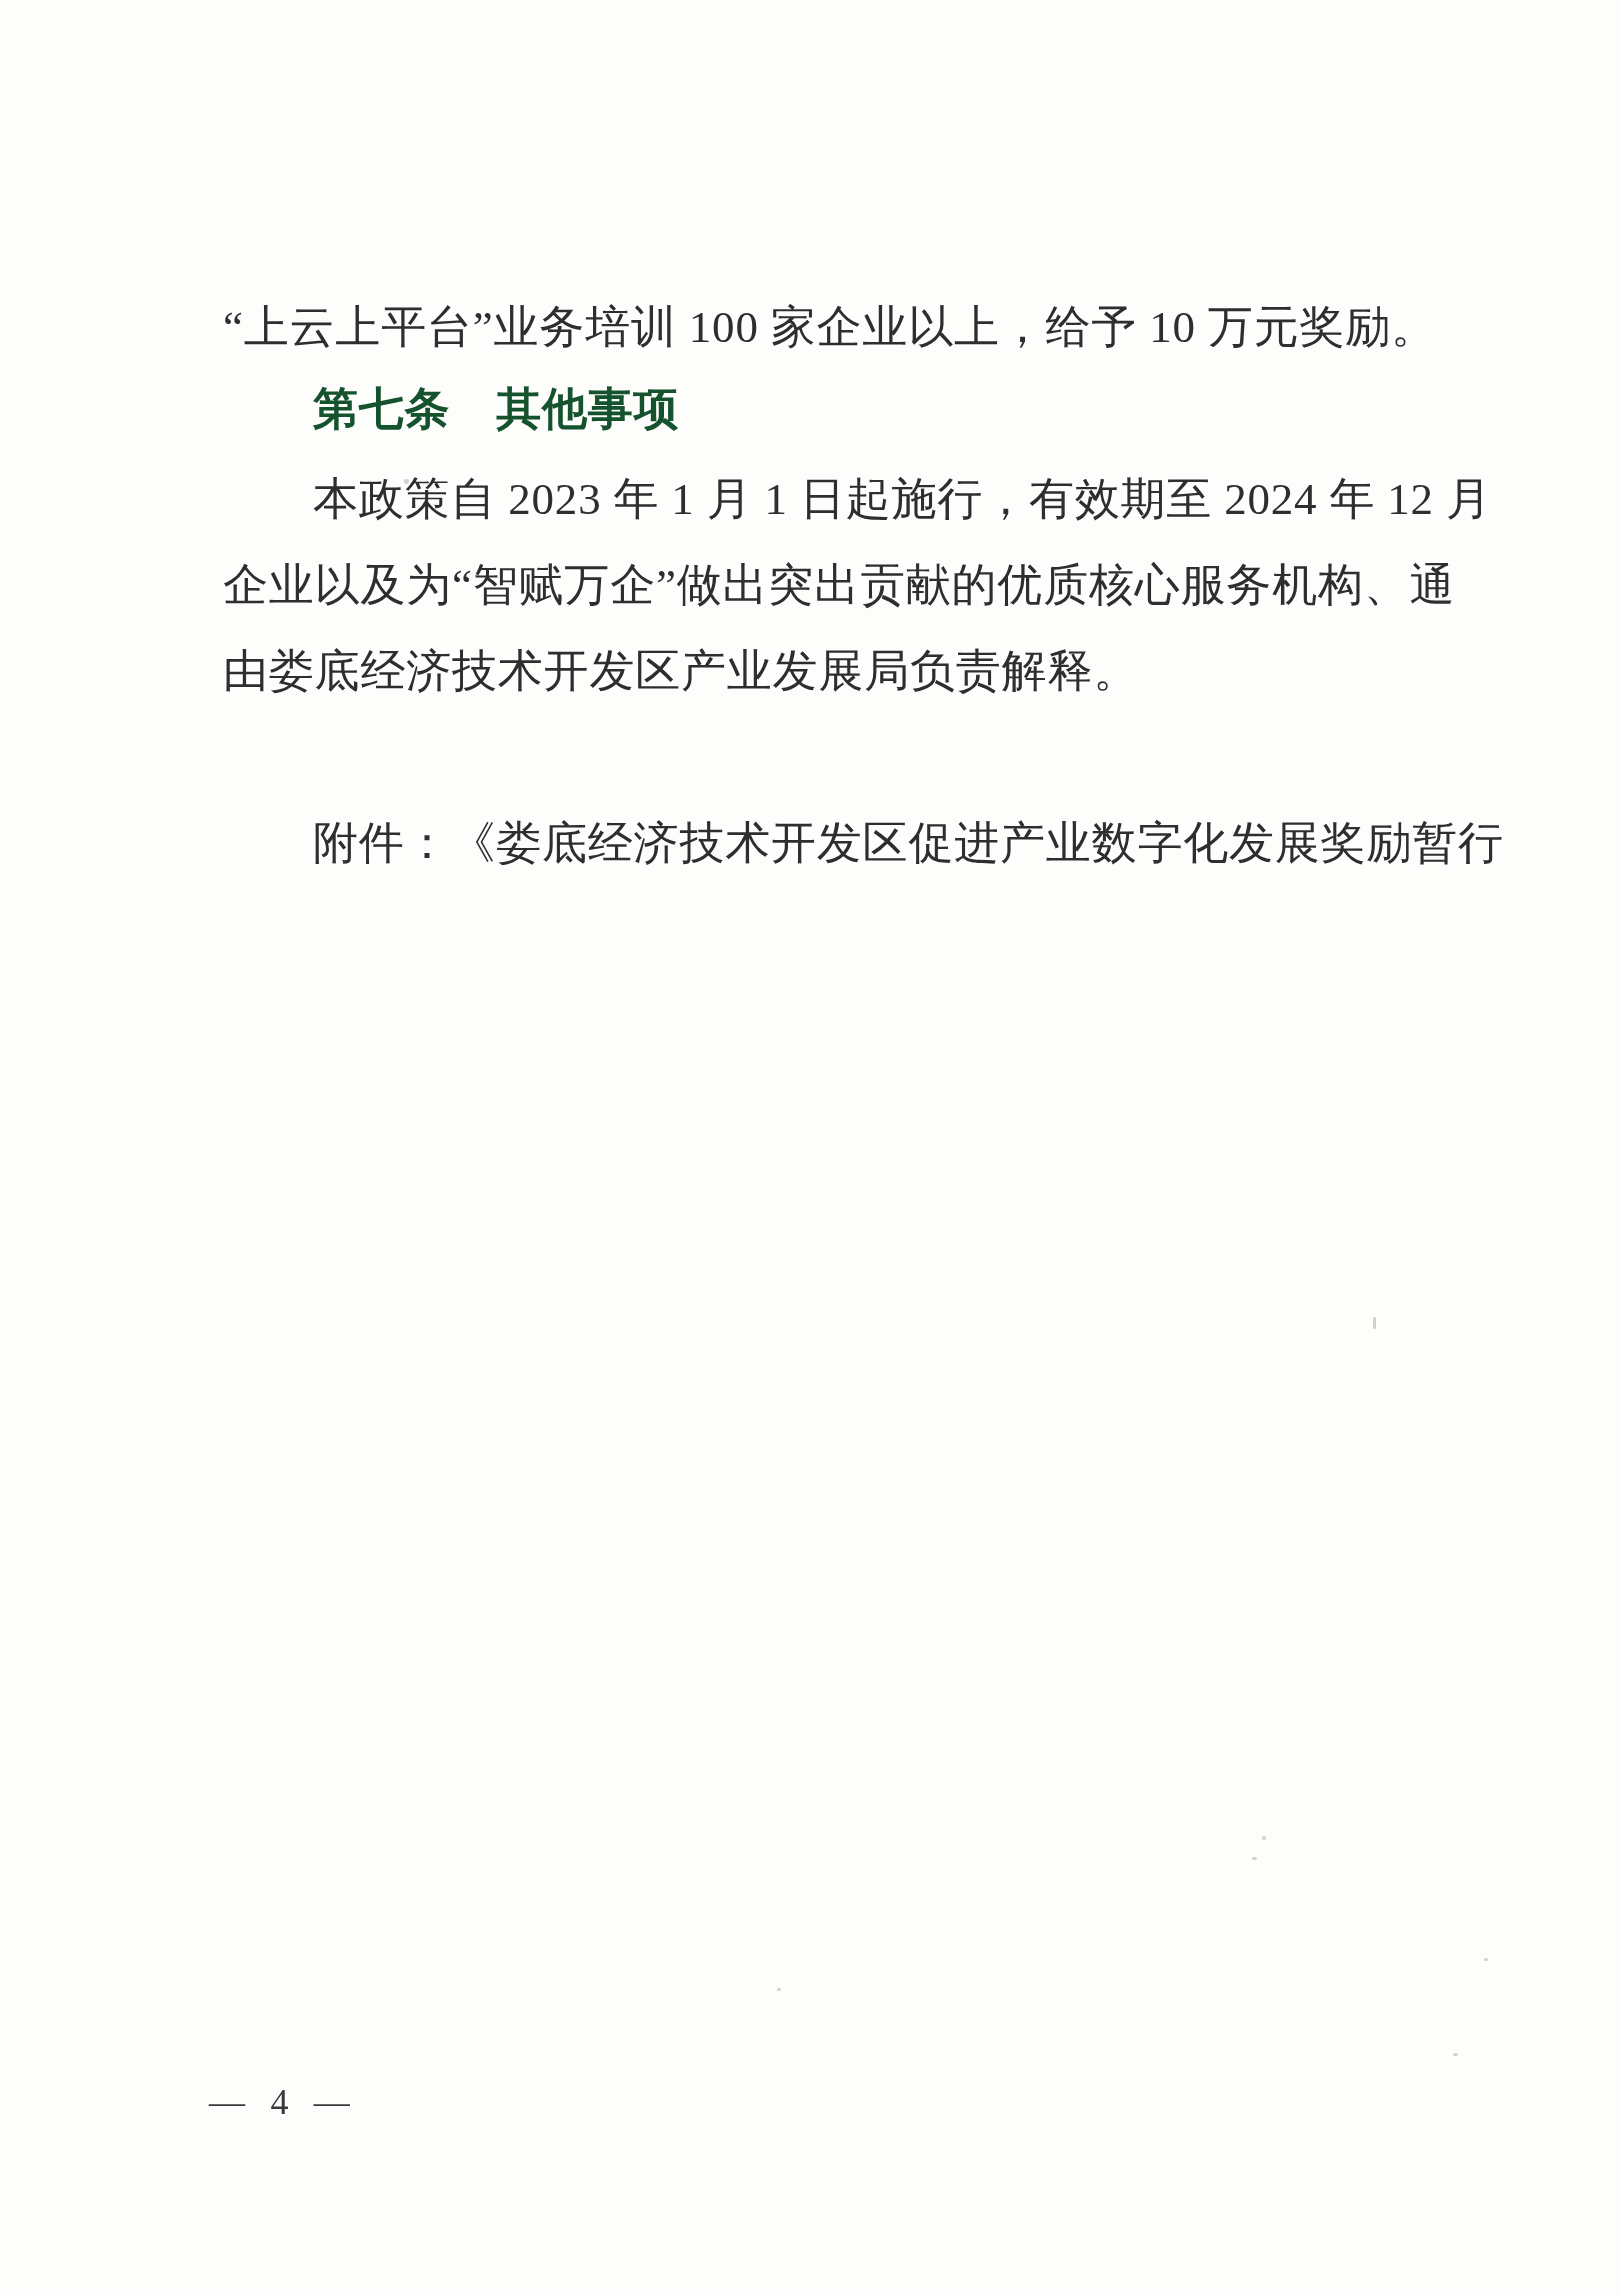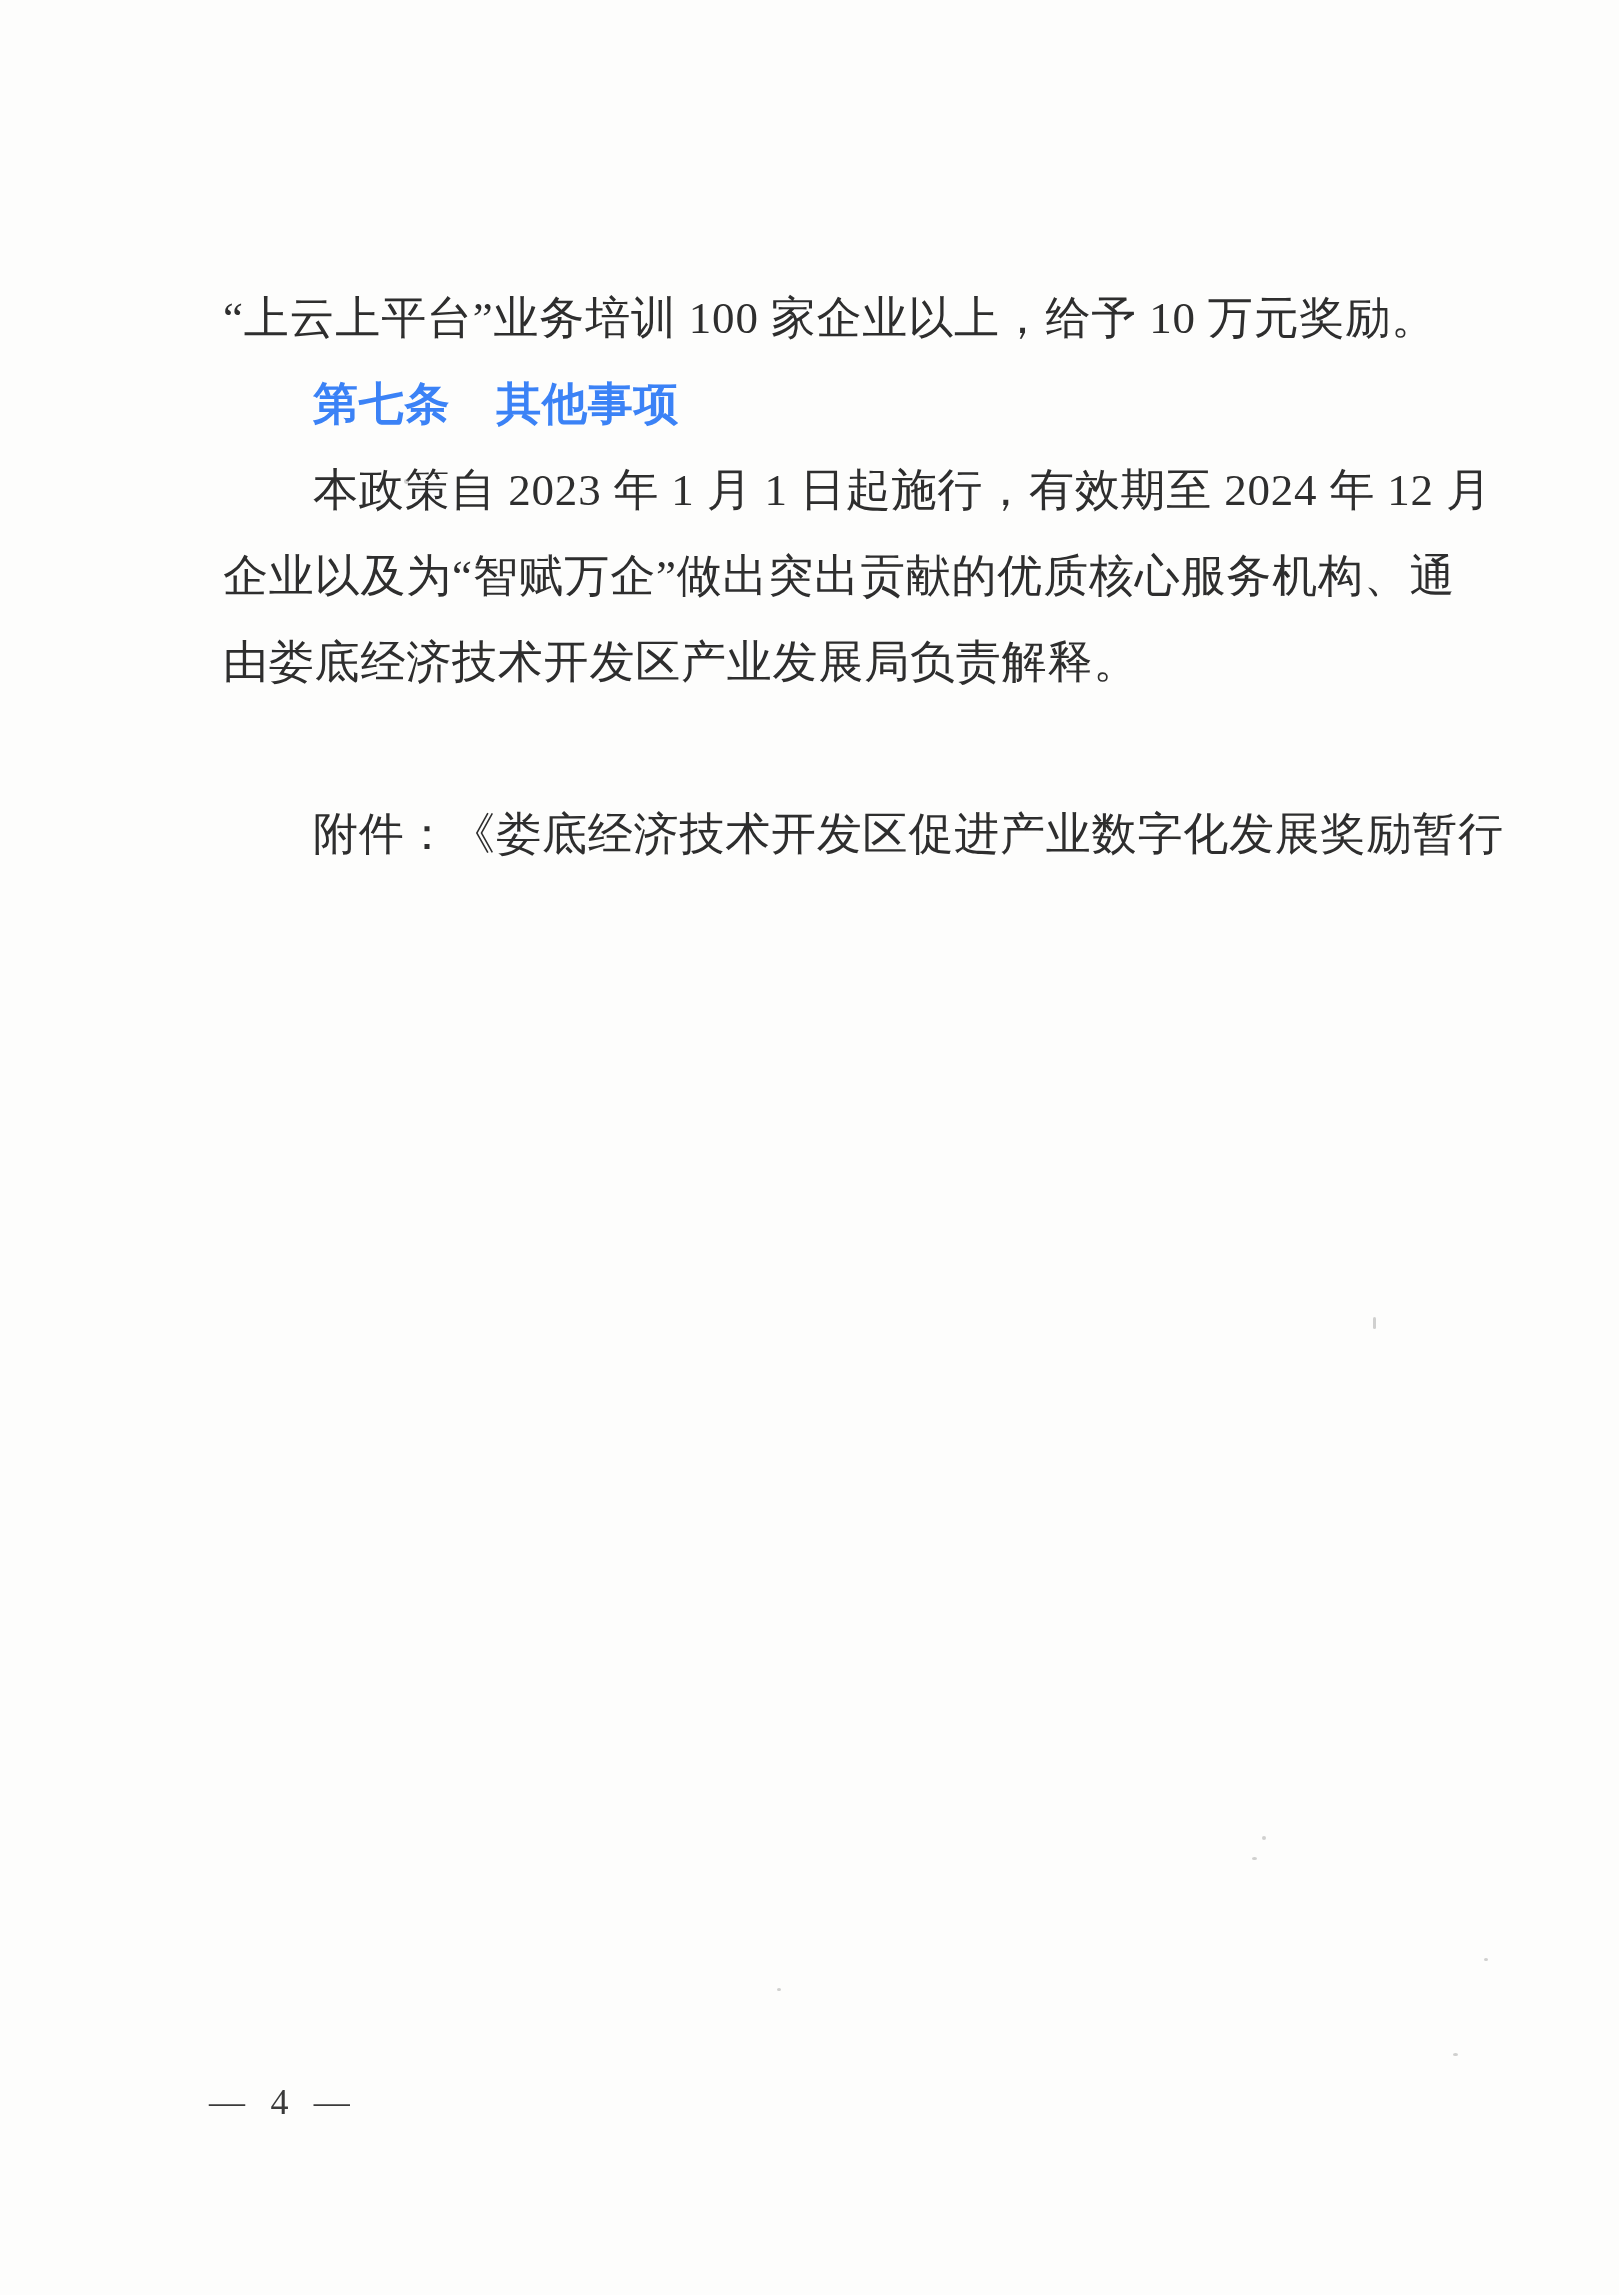--- a/index.html
+++ b/index.html
@@ -13,40 +13,40 @@
     height: 2295px;
     background: #fdfdfc;
     overflow: hidden;
     font-family: "Liberation Serif", "DejaVu Serif", serif;
     color: #2b2b2b;
   }
   
   .text-block {
     position: absolute;
     left: 223px;
-    top: 275px;
+    top: 284px;
     width: 1252px;
   }
   .line {
     height: 86px;
     line-height: 86px;
     font-size: 45px;
     letter-spacing: 0.8px;
     white-space: nowrap;
     text-align: left;
     
     color: #2e2e2e;
   }
   .line.blank { height: 86px; }
   .indent-2 { padding-left: 90px; }
   .indent-5 { padding-left: 223px; }
   .heading {
-    font-family: Liberation Serif, serif;
+    font-family: Liberation Mono, monospace;
     font-weight: 700;
-    color: #3b82f6;
+    color: #14532d;
   }
   .footer-pagenum {
     position: absolute;
     left: 209px;
     top: 2076px;
     height: 52px;
     line-height: 52px;
     font-size: 36px;
     letter-spacing: 8.2px;
     color: #3a3a3a;

